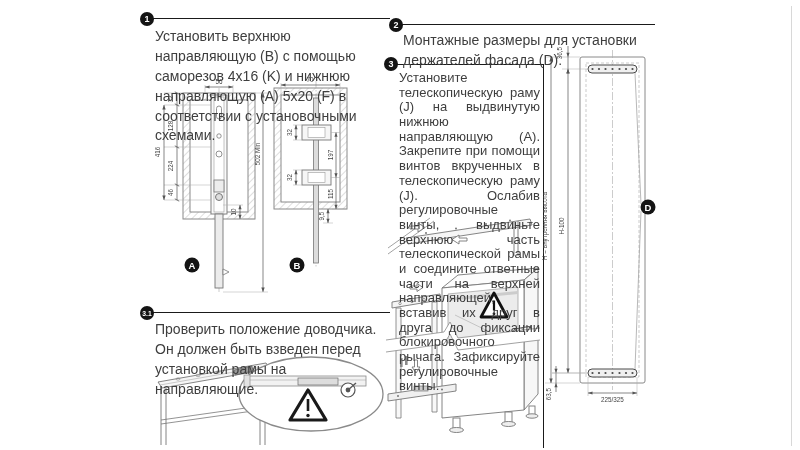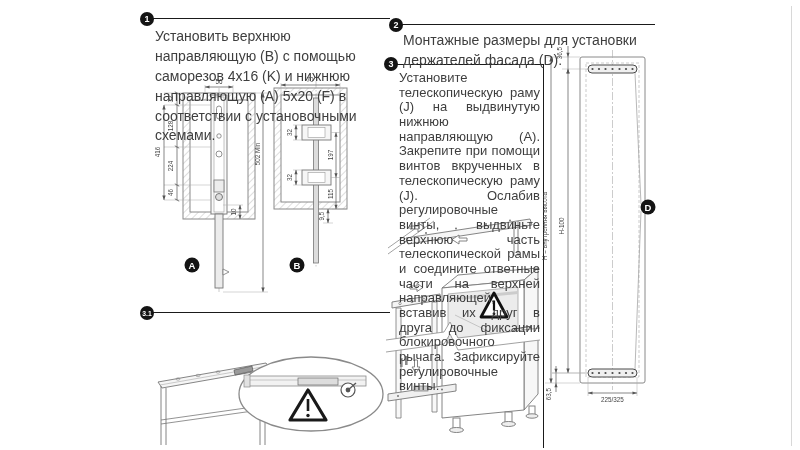--- a/index.html
+++ b/index.html
@@ -31,20 +31,21 @@
   <div class="badge" style="left:389px;top:18px">2</div>
   <div class="hline" style="left:396px;top:24px;width:259px"></div>
   <div class="txt" style="left:403px;top:31px;width:262px">Монтажные размеры для установки держателей фасада (D).</div>
 
   <div class="s3frame"></div>
   <div class="badge" style="left:384px;top:57px">3</div>
   <div class="txt justify" style="left:399px;top:71px;width:141px">Установите телескопическую раму (J) на выдвинутую нижнюю направляющую (A). Закрепите при помощи винтов вкрученных в телескопическую раму (J). Ослабив регулировочные винты, выдвиньте верхнюю часть телескопической рамы и соедините ответные части на верхней направляющей, вставив их друг в друга до фиксации блокировочного рычага. Зафиксируйте регулировочные винты.</div>
 
   <div class="badge small" style="left:140px;top:306px">3.1</div>
   <div class="hline" style="left:147px;top:312px;width:243px"></div>
+  <div class="txt" style="left:155px;top:320px;width:238px">Проверить положение доводчика. Он должен быть взведен перед установкой рамы на направляющие.</div>
 
   <div class="vedge" style="left:791px;top:6px;height:440px"></div>
 
   <svg style="left:150px;top:76px" width="246" height="226" viewBox="0 0 246 226">
     <defs>
       <pattern id="hatch" width="5" height="5" patternUnits="userSpaceOnUse" patternTransform="rotate(45)">
         <rect width="5" height="5" fill="#ffffff"></rect>
         <line x1="0" y1="0" x2="0" y2="5" stroke="#bdbdbd" stroke-width="1"></line>
       </pattern>
     </defs>

